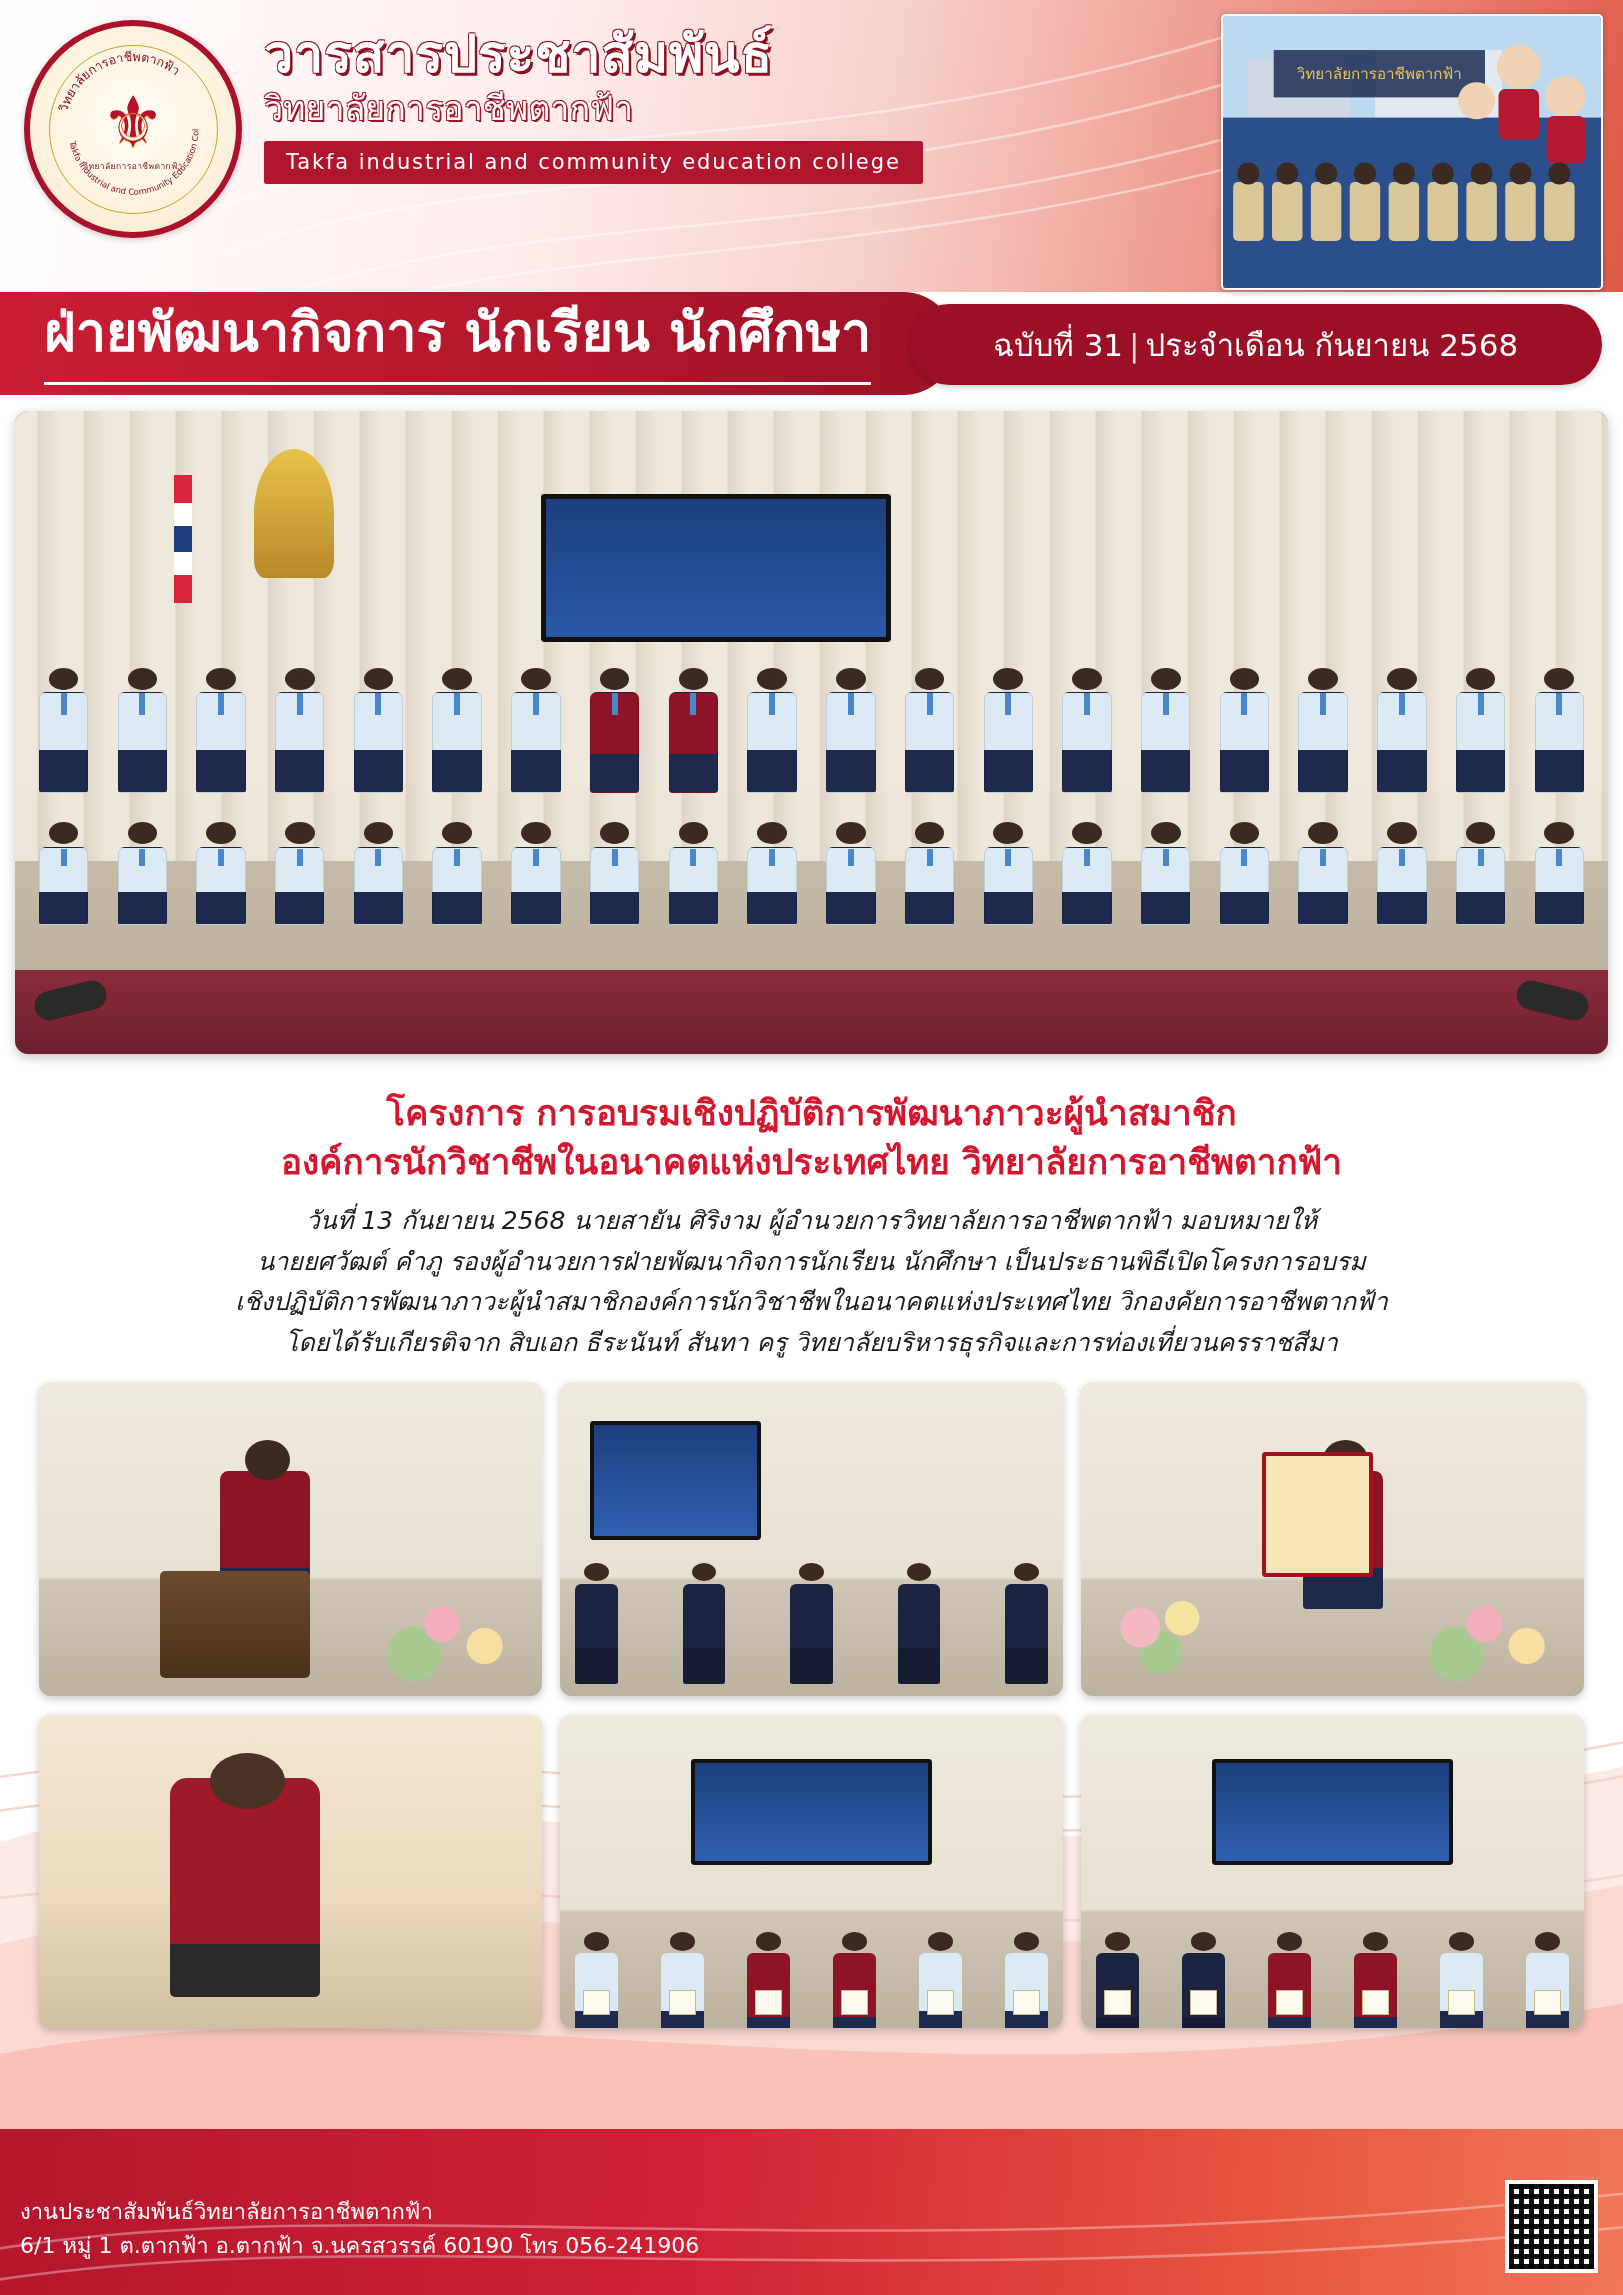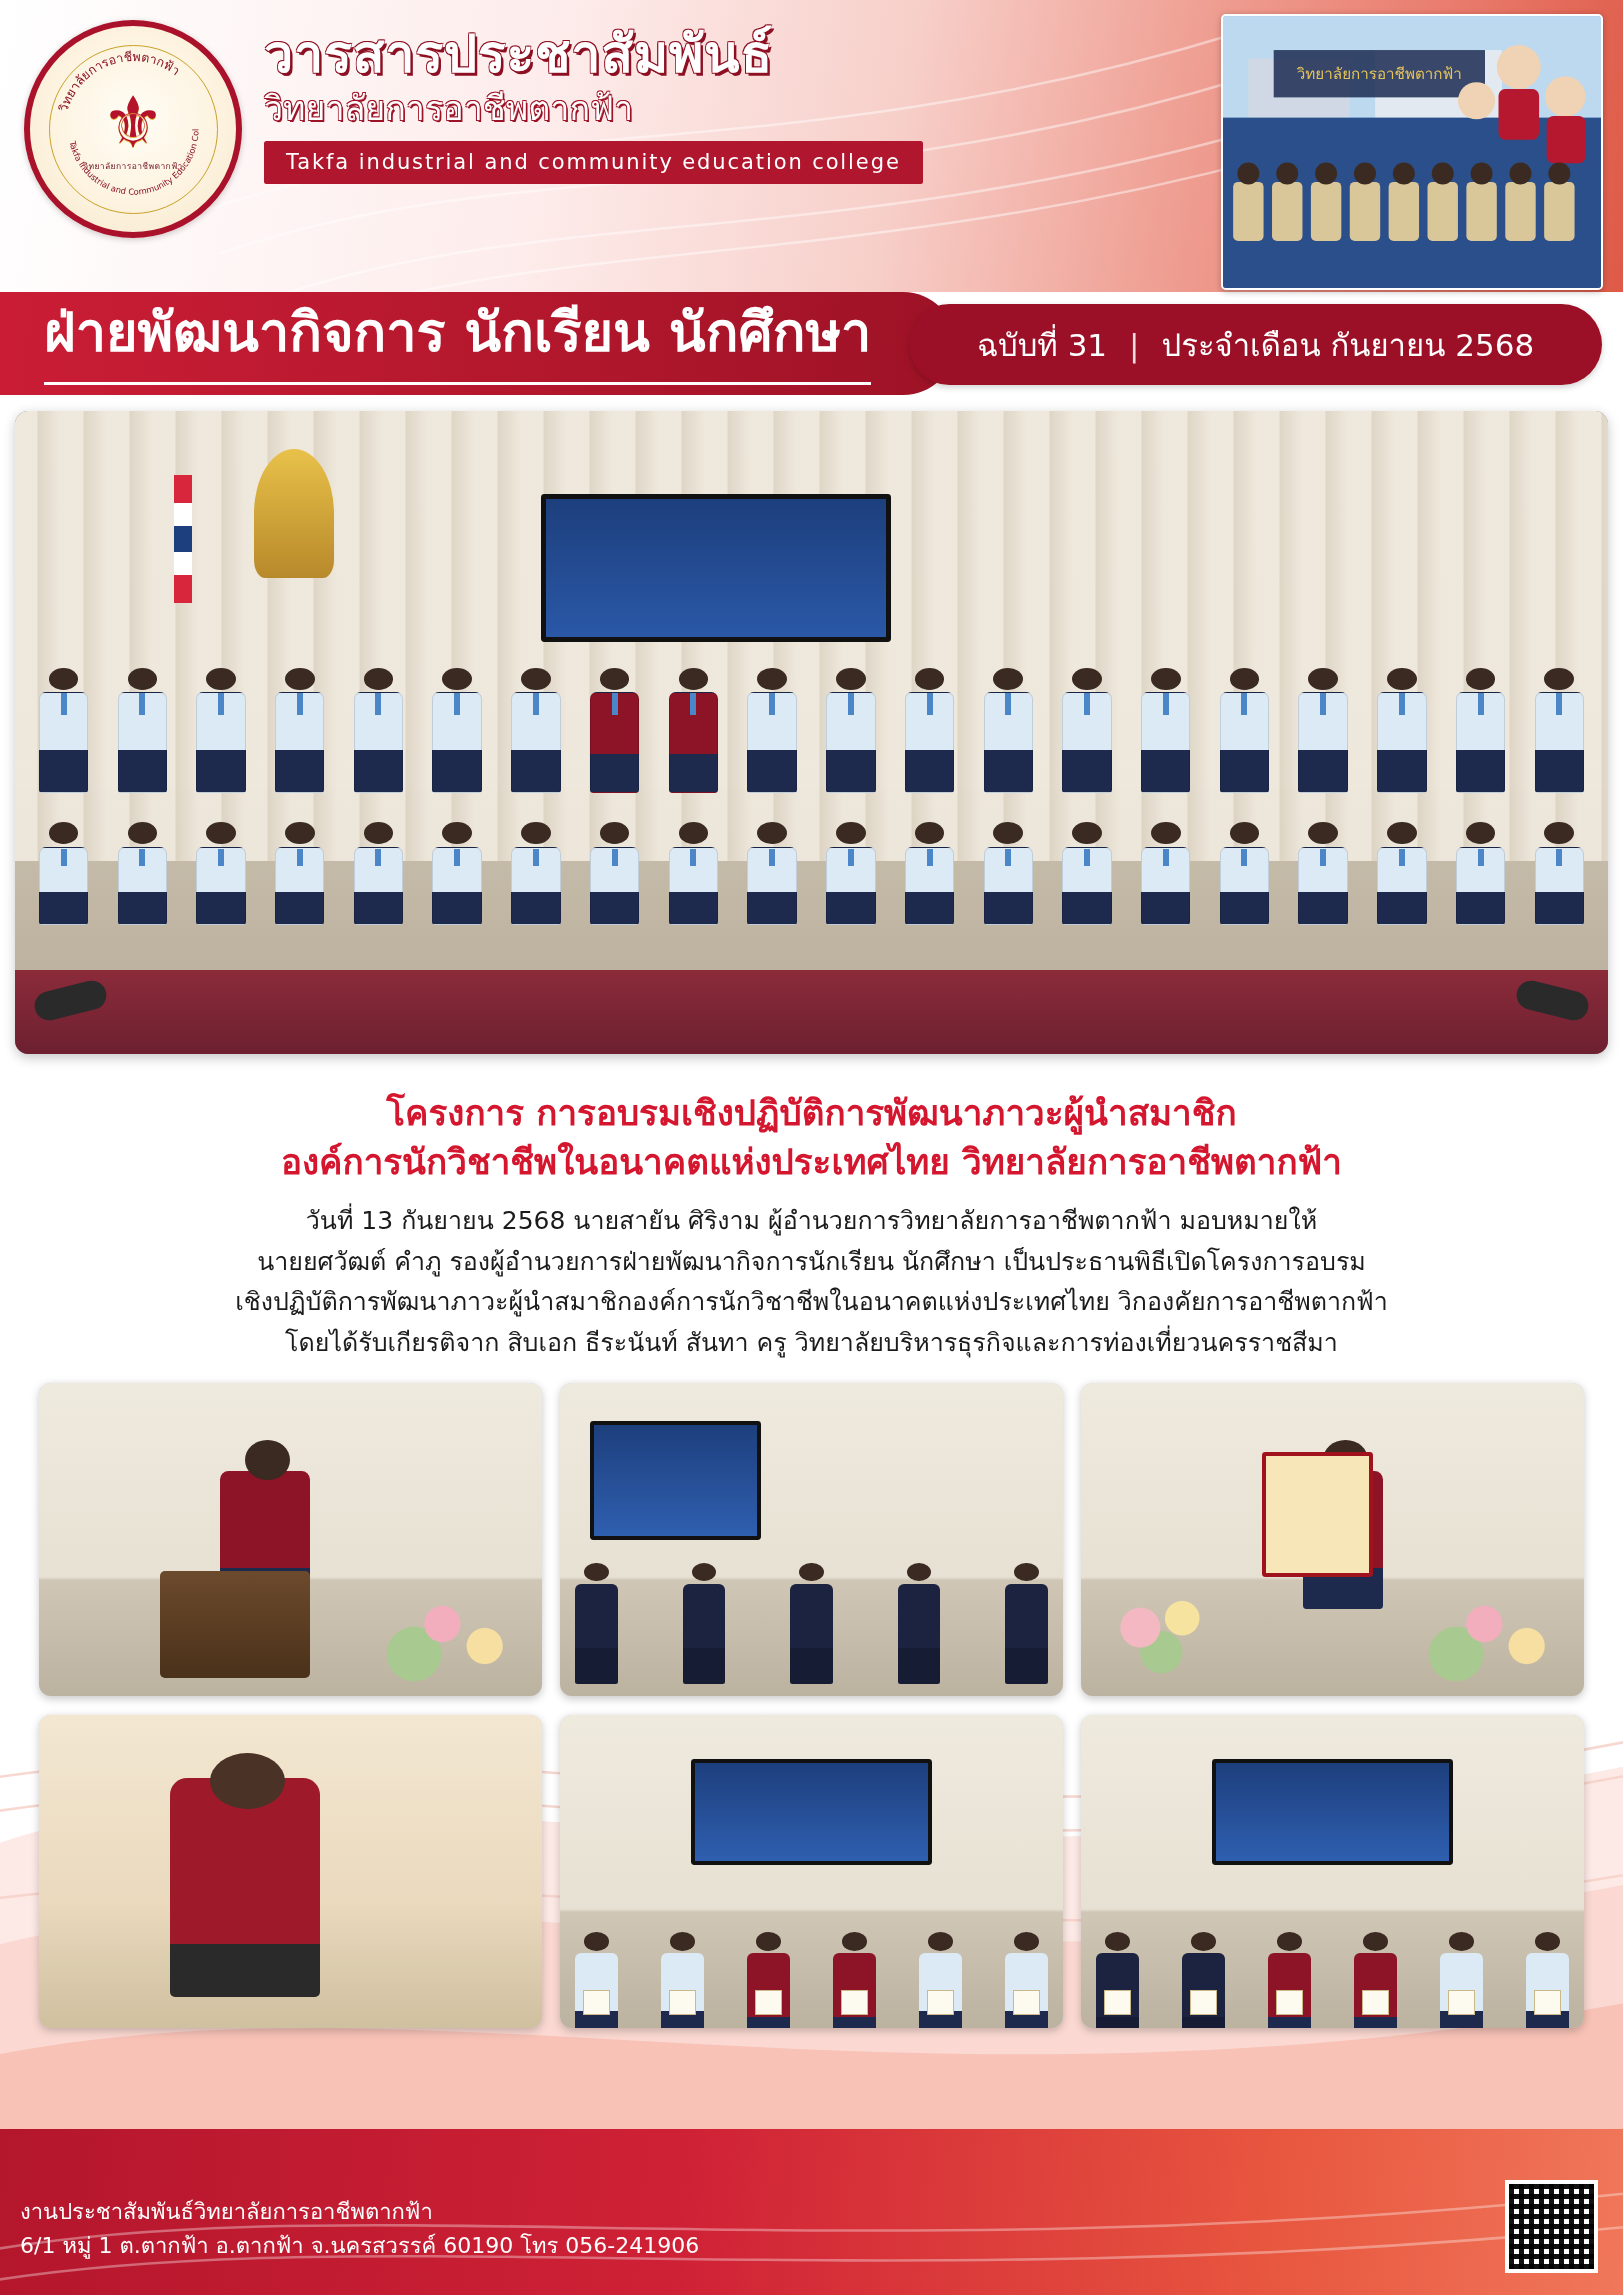--- a/index.html
+++ b/index.html
@@ -144,21 +144,21 @@
     padding-bottom: 18px;
     line-height: 1.15;
   }
   .issue-pill {
     position: absolute;
     left: 909px; top: 12px;
     width: 693px; height: 81px;
     background: #9b1026;
     border-radius: 41px;
     display: flex; align-items: center; justify-content: center;
-    gap: 22px;
+    gap: 6px;
     color: #ffffff;
     font-size: 31px;
     box-shadow: 0 2.5px 6.8px rgba(0,0,0,0.18);
   }
   .issue-sep { opacity: .85; }
 
   
   .hero {
     position: relative;
     margin: 8.5px 15px 0 15px;
@@ -260,20 +260,21 @@
     font-size: 35px;
     font-weight: 700;
     line-height: 1.42;
   }
   .body-text {
     margin: 13.5px 81px 0 81px;
     text-align: center;
     color: #1b1b1b;
     font-size: 25px;
     line-height: 1.62;
+    font-style: italic;
   }
 
   
   .grid {
     margin: 20px 39px 0 39px;
     display: grid;
     grid-template-columns: repeat(3, 1fr);
     grid-gap: 18.6px;
   }
   .cell {

